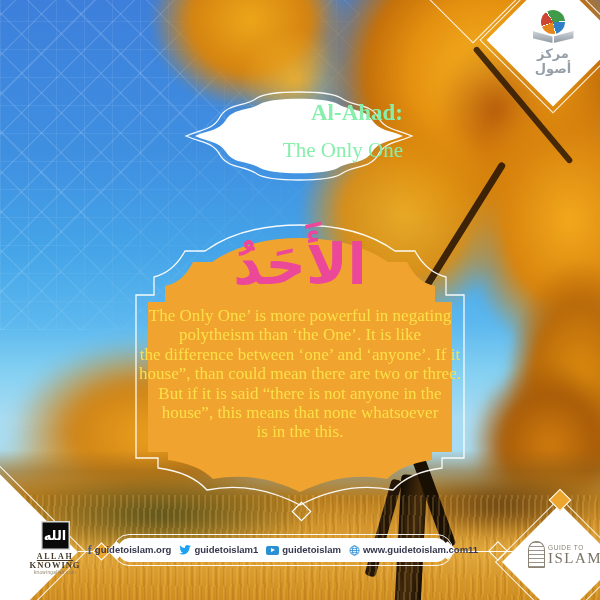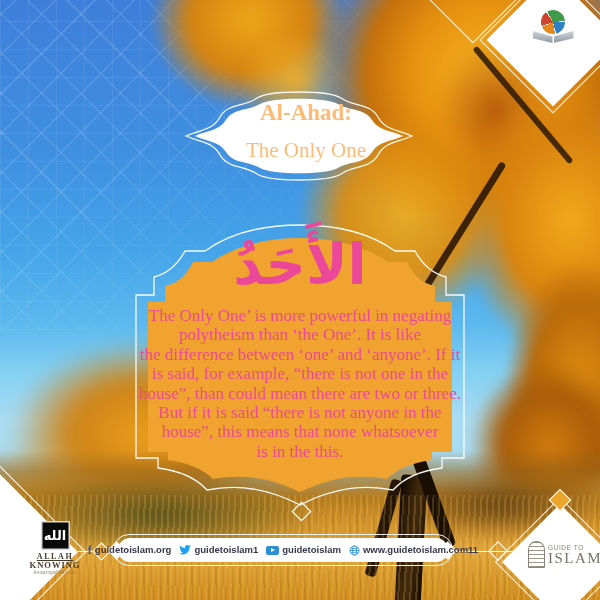--- a/index.html
+++ b/index.html
@@ -53,27 +53,27 @@
   .gdr{left:380px;top:468px;width:240px;height:75px;filter:blur(7px);opacity:.9;
       background:radial-gradient(closest-side,#5e3c12,rgba(80,50,15,0) 90%);}
   .gtex{position:absolute;left:0;top:495px;width:600px;height:105px;
       background:repeating-linear-gradient(93deg,rgba(255,214,120,.18) 0 2px,rgba(0,0,0,0) 2px 6px),
                  repeating-linear-gradient(87deg,rgba(120,70,10,.15) 0 2px,rgba(0,0,0,0) 2px 8px);}
 
   
   .deco{position:absolute;left:0;top:0;width:600px;height:600px;z-index:6;pointer-events:none;}
 
   
-  .badge-text{position:absolute;left:202px;top:100px;width:208px;text-align:center;z-index:7;color:#fdba74;}
+  .badge-text{position:absolute;left:195px;top:100px;width:208px;text-align:right;z-index:7;color:#86efac;}
   .badge-title{font:bold 23px/26px "Liberation Serif",serif;}
   .badge-subtitle{font:21px/24px "Liberation Serif",serif;margin-top:12px;}
   .calligraphy{position:absolute;left:150px;top:232px;width:300px;text-align:center;z-index:7;
       font:bold 56px/66px "DejaVu Sans",sans-serif;color:#ec4899;}
   .card-body{position:absolute;left:113px;top:306px;width:374px;text-align:center;z-index:7;
-      font:17px/19.4px "Liberation Serif",serif;color:#ec4899;}
+      font:17px/19.4px "Liberation Serif",serif;color:#fde047;}
 
   
   .tile{position:absolute;background:#fff;transform:rotate(45deg);z-index:8;}
   .tile-outline{position:absolute;background:transparent;border:1px solid rgba(255,255,255,.9);
       transform:rotate(45deg);z-index:8;}
   .tile-tr{left:506px;top:-7px;width:94px;height:94px;}
   .tile-tr-o{left:501px;top:-12px;width:104px;height:104px;}
   .tile-tr-o2{left:438px;top:-41px;width:70px;height:70px;}
   .tile-bl{left:-55px;top:497px;width:110px;height:110px;}
   .tile-bl-o{left:-61px;top:491px;width:122px;height:122px;}
@@ -172,21 +172,20 @@
   <div class="badge-text">
     <div class="badge-title">Al-Ahad:</div>
     <div class="badge-subtitle">The Only One</div>
   </div>
 
   <div class="calligraphy">الأَحَدُ</div>
   <div class="card-body">
     <div>The Only One’ is more powerful in negating</div>
     <div>polytheism than ‘the One’. It is like</div>
     <div>the difference between ‘one’ and ‘anyone’. If it</div>
-    <div>is said, for example, “there is not one in the</div>
     <div>house”, than could mean there are two or three.</div>
     <div>But if it is said “there is not anyone in the</div>
     <div>house”, this means that none whatsoever</div>
     <div>is in the this.</div>
   </div>
 
   <div class="tile-outline tile-tr-o2"></div>
   <div class="tile-outline tile-tr-o"></div>
   <div class="tile tile-tr"></div>
   <div class="tile-outline tile-bl-o"></div>
@@ -199,20 +198,21 @@
   <div class="dm dm-orange-l"></div>
   <div class="dm dm-white-r"></div>
   <div class="dm dm-out-r"></div>
 
   <div class="osoul">
     <div class="osoul-ball"></div>
     <div class="osoul-book">
       <div class="pg l"></div>
       <div class="pg r"></div>
     </div>
+    <div class="osoul-name">مركز أصول</div>
   </div>
 
   <div class="knowing">
     <div class="knowing-sq">الله</div>
     <div class="knowing-l1">ALLAH</div>
     <div class="knowing-l2">KNOWING</div>
     <div class="knowing-url">knowingallah.com</div>
   </div>
 
   <div class="guide">

